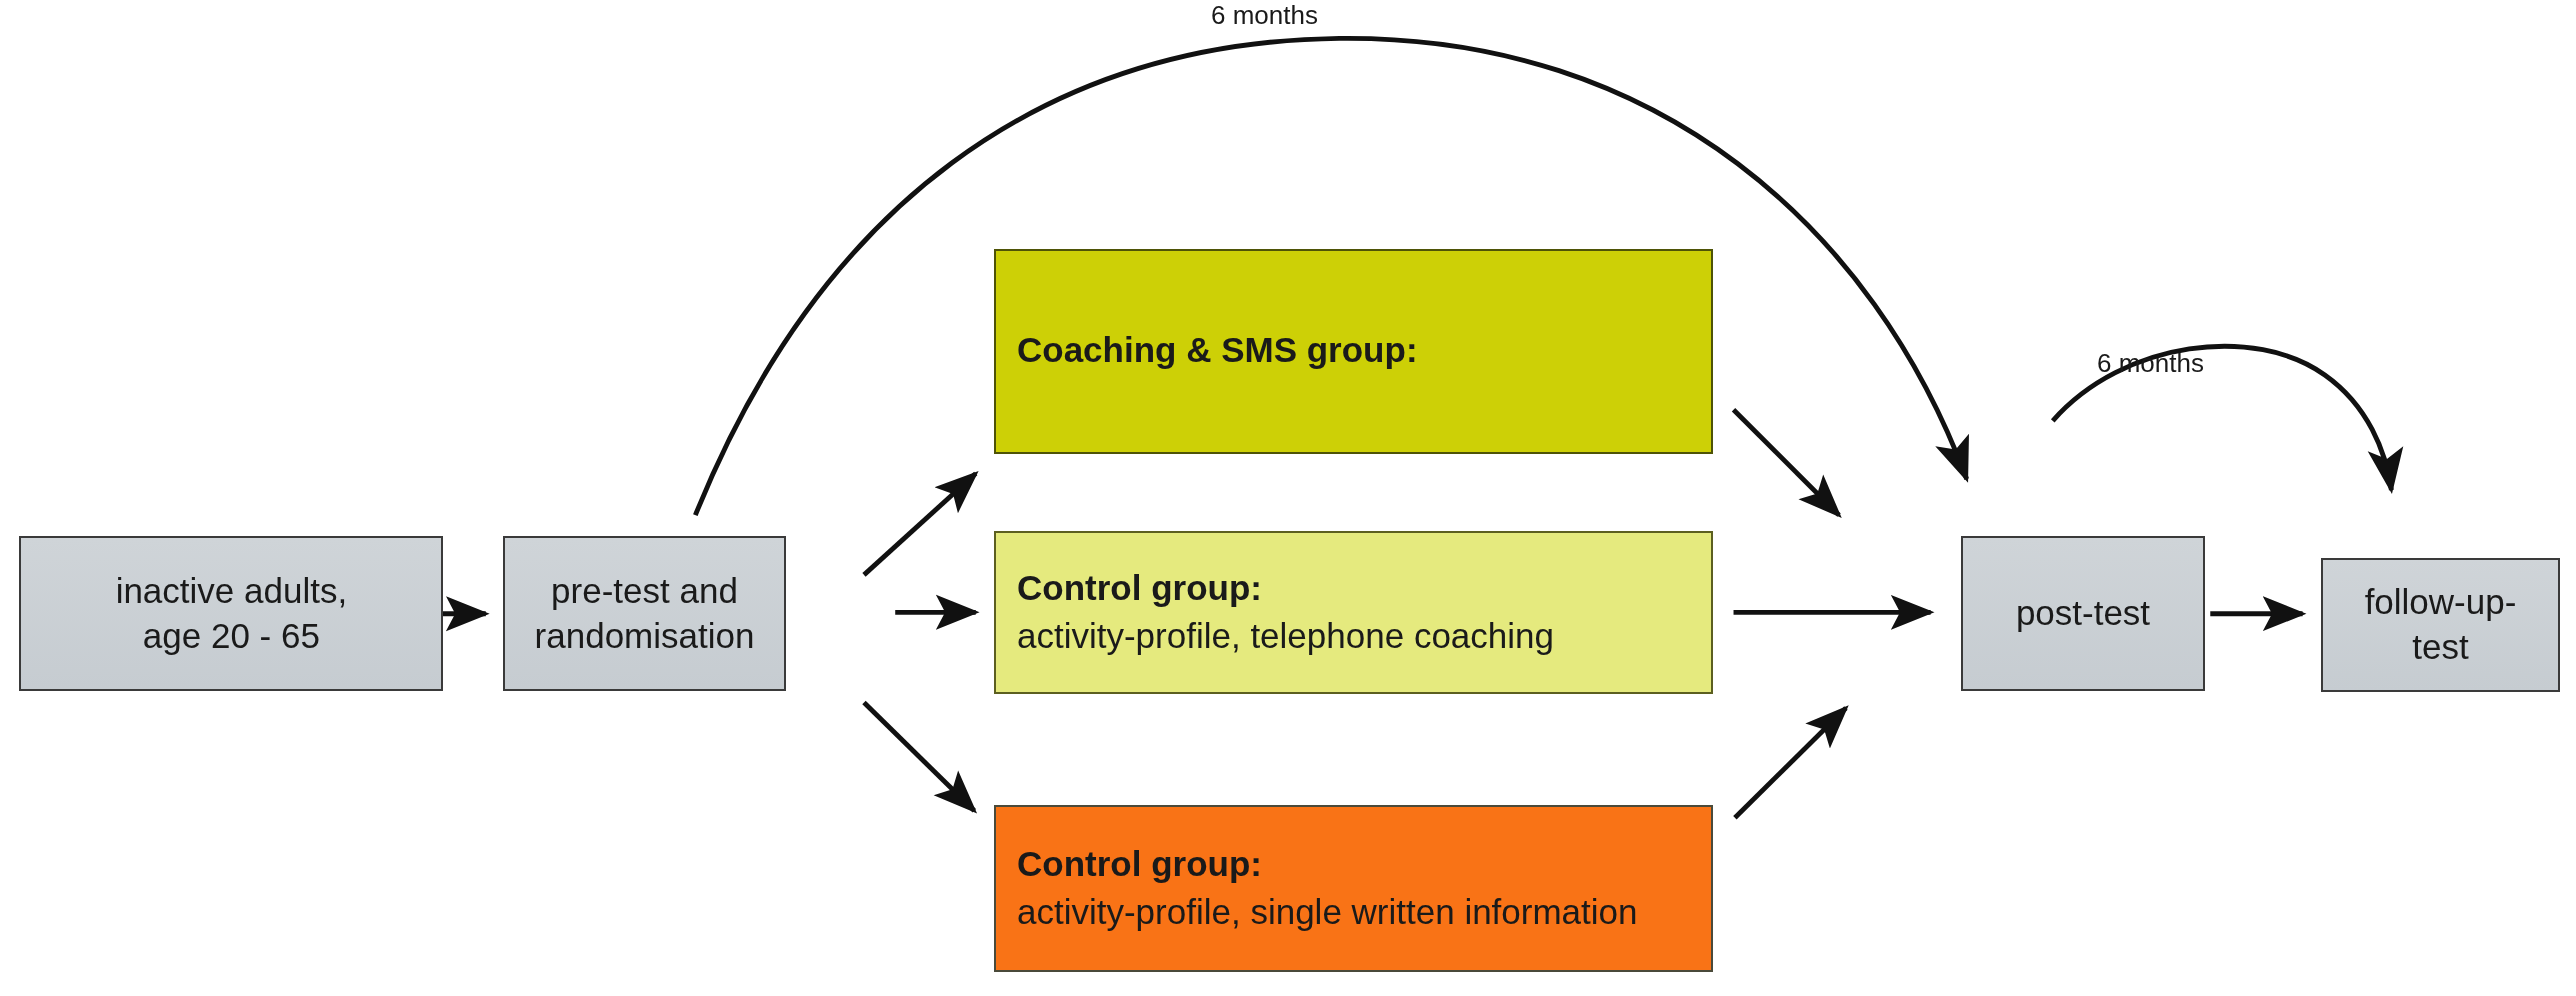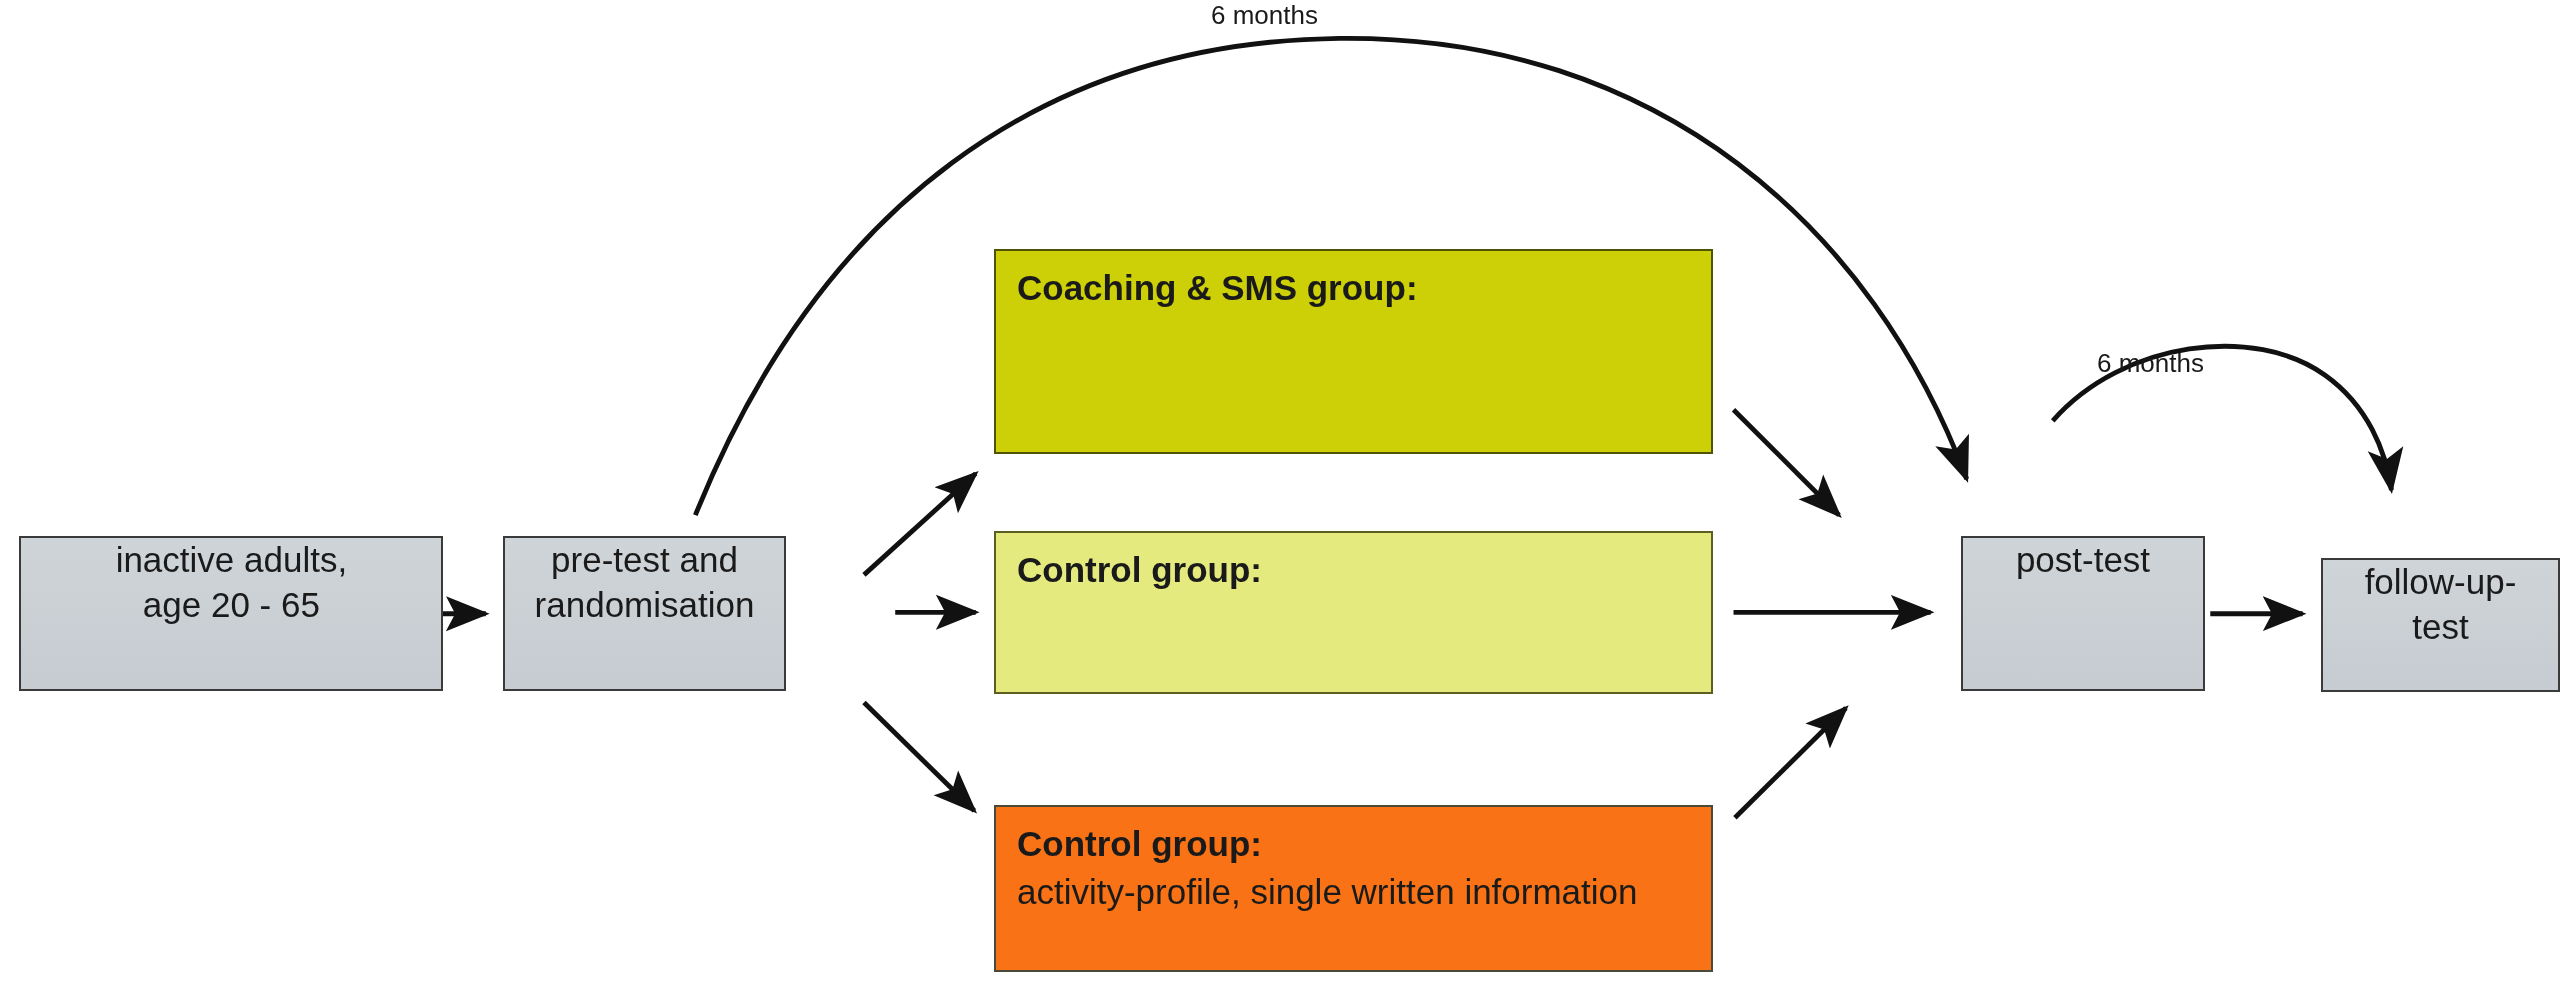--- a/index.html
+++ b/index.html
@@ -22,21 +22,21 @@
     width: 2576px;
     height: 997px;
     pointer-events: none;
   }
   .node {
     position: absolute;
     box-sizing: border-box;
     border: 2.1px solid #3a3a3a;
     display: flex;
     flex-direction: column;
-    justify-content: flex-start;
+    justify-content: center;
     color: #1a1a1a;
   }
   .node.gray {
     background: linear-gradient(180deg, #cfd4d8 0%, #c6ccd1 100%);
     align-items: center;
     text-align: center;
     font-size: 35px;
     line-height: 1.28;
   }
   .node.group {
@@ -119,20 +119,21 @@
     <span>pre-test and</span>
     <span>randomisation</span>
   </div>
 
   <div class="node group g-top" style="left:994px; top:249px; width:719px; height:205px;">
     <span class="title">Coaching &amp; SMS group:</span>
   </div>
 
   <div class="node group g-mid" style="left:994px; top:531px; width:719px; height:163px;">
     <span class="title">Control group:</span>
+    <span class="body">activity-profile, telephone coaching</span>
   </div>
 
   <div class="node group g-bot" style="left:994px; top:805px; width:719px; height:167px;">
     <span class="title">Control group:</span>
     <span class="body">activity-profile, single written information</span>
   </div>
 
   <div class="node gray" style="left:1949px; top:536px; width:244px; height:155px;margin-left:12px;">
     <span>post-test</span>
   </div>

